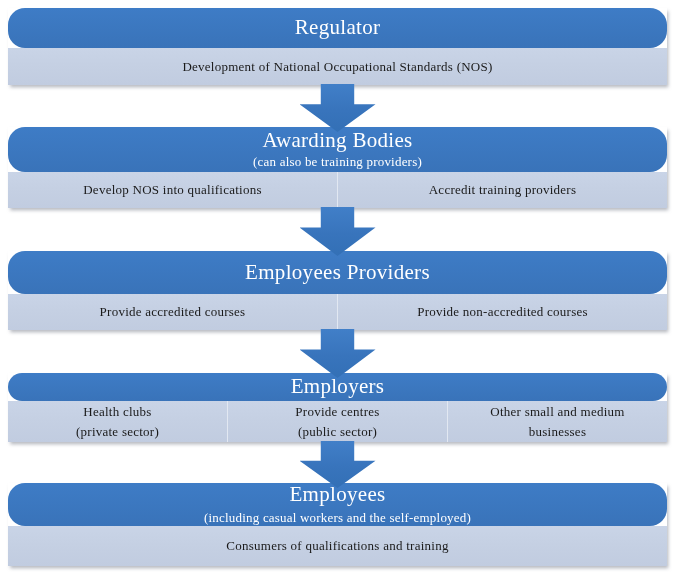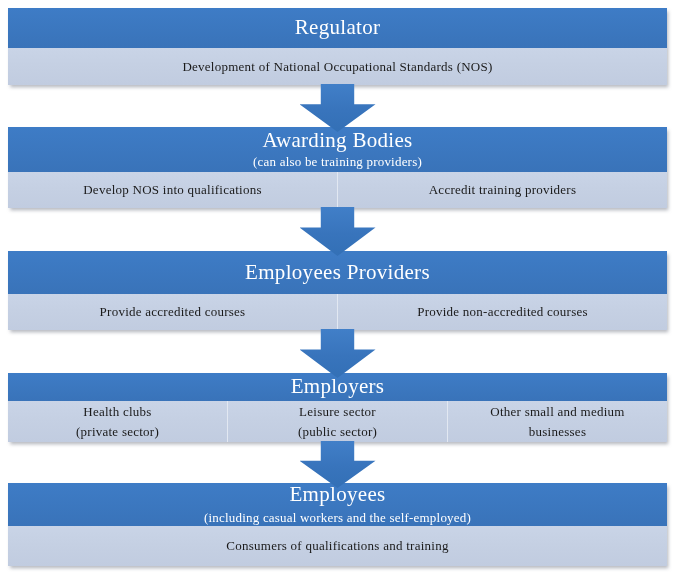--- a/index.html
+++ b/index.html
@@ -15,20 +15,21 @@
     box-shadow: 1.5px 2.5px 3.5px rgba(120,126,138,0.55);
     position: relative;
     z-index: 1;
   }
   .hdr {
     background: linear-gradient(180deg, var(--header-blue-top, #3e7cc6) 0%, var(--header-blue-bottom, #3973b9) 100%);
     color: var(--header-text, #ffffff);
     display: flex; flex-direction: column;
     align-items: center; justify-content: center;
     text-align: center;
+    border-radius: 17px;
   }
   .title { font-size: 21px; line-height: 1.12; letter-spacing: 0.3px; }
   .subtitle { font-size: 13px; line-height: 1.25; margin-top: 1px; letter-spacing: 0.2px; }
 
   .band {
     background: linear-gradient(180deg, #c9d4e7 0%, var(--band-blue, #c5d0e3) 45%, #c1cce0 100%);
     display: flex; align-items: stretch;
   }
   .cell {
     flex: 1 1 0;
@@ -118,21 +119,21 @@
   <section class="level lv4">
     <header class="hdr">
       <div class="title">Employers</div>
     </header>
     <div class="band">
       <div class="cell">
         <div>Health clubs</div>
         <div>(private sector)</div>
       </div>
       <div class="cell">
-        <div>Leisure sector</div>
+        <div>Provide centres</div>
         <div>(public sector)</div>
       </div>
       <div class="cell">
         <div>Other small and medium</div>
         <div>businesses</div>
       </div>
     </div>
   </section>
 
   <div class="arrow-row g4">

